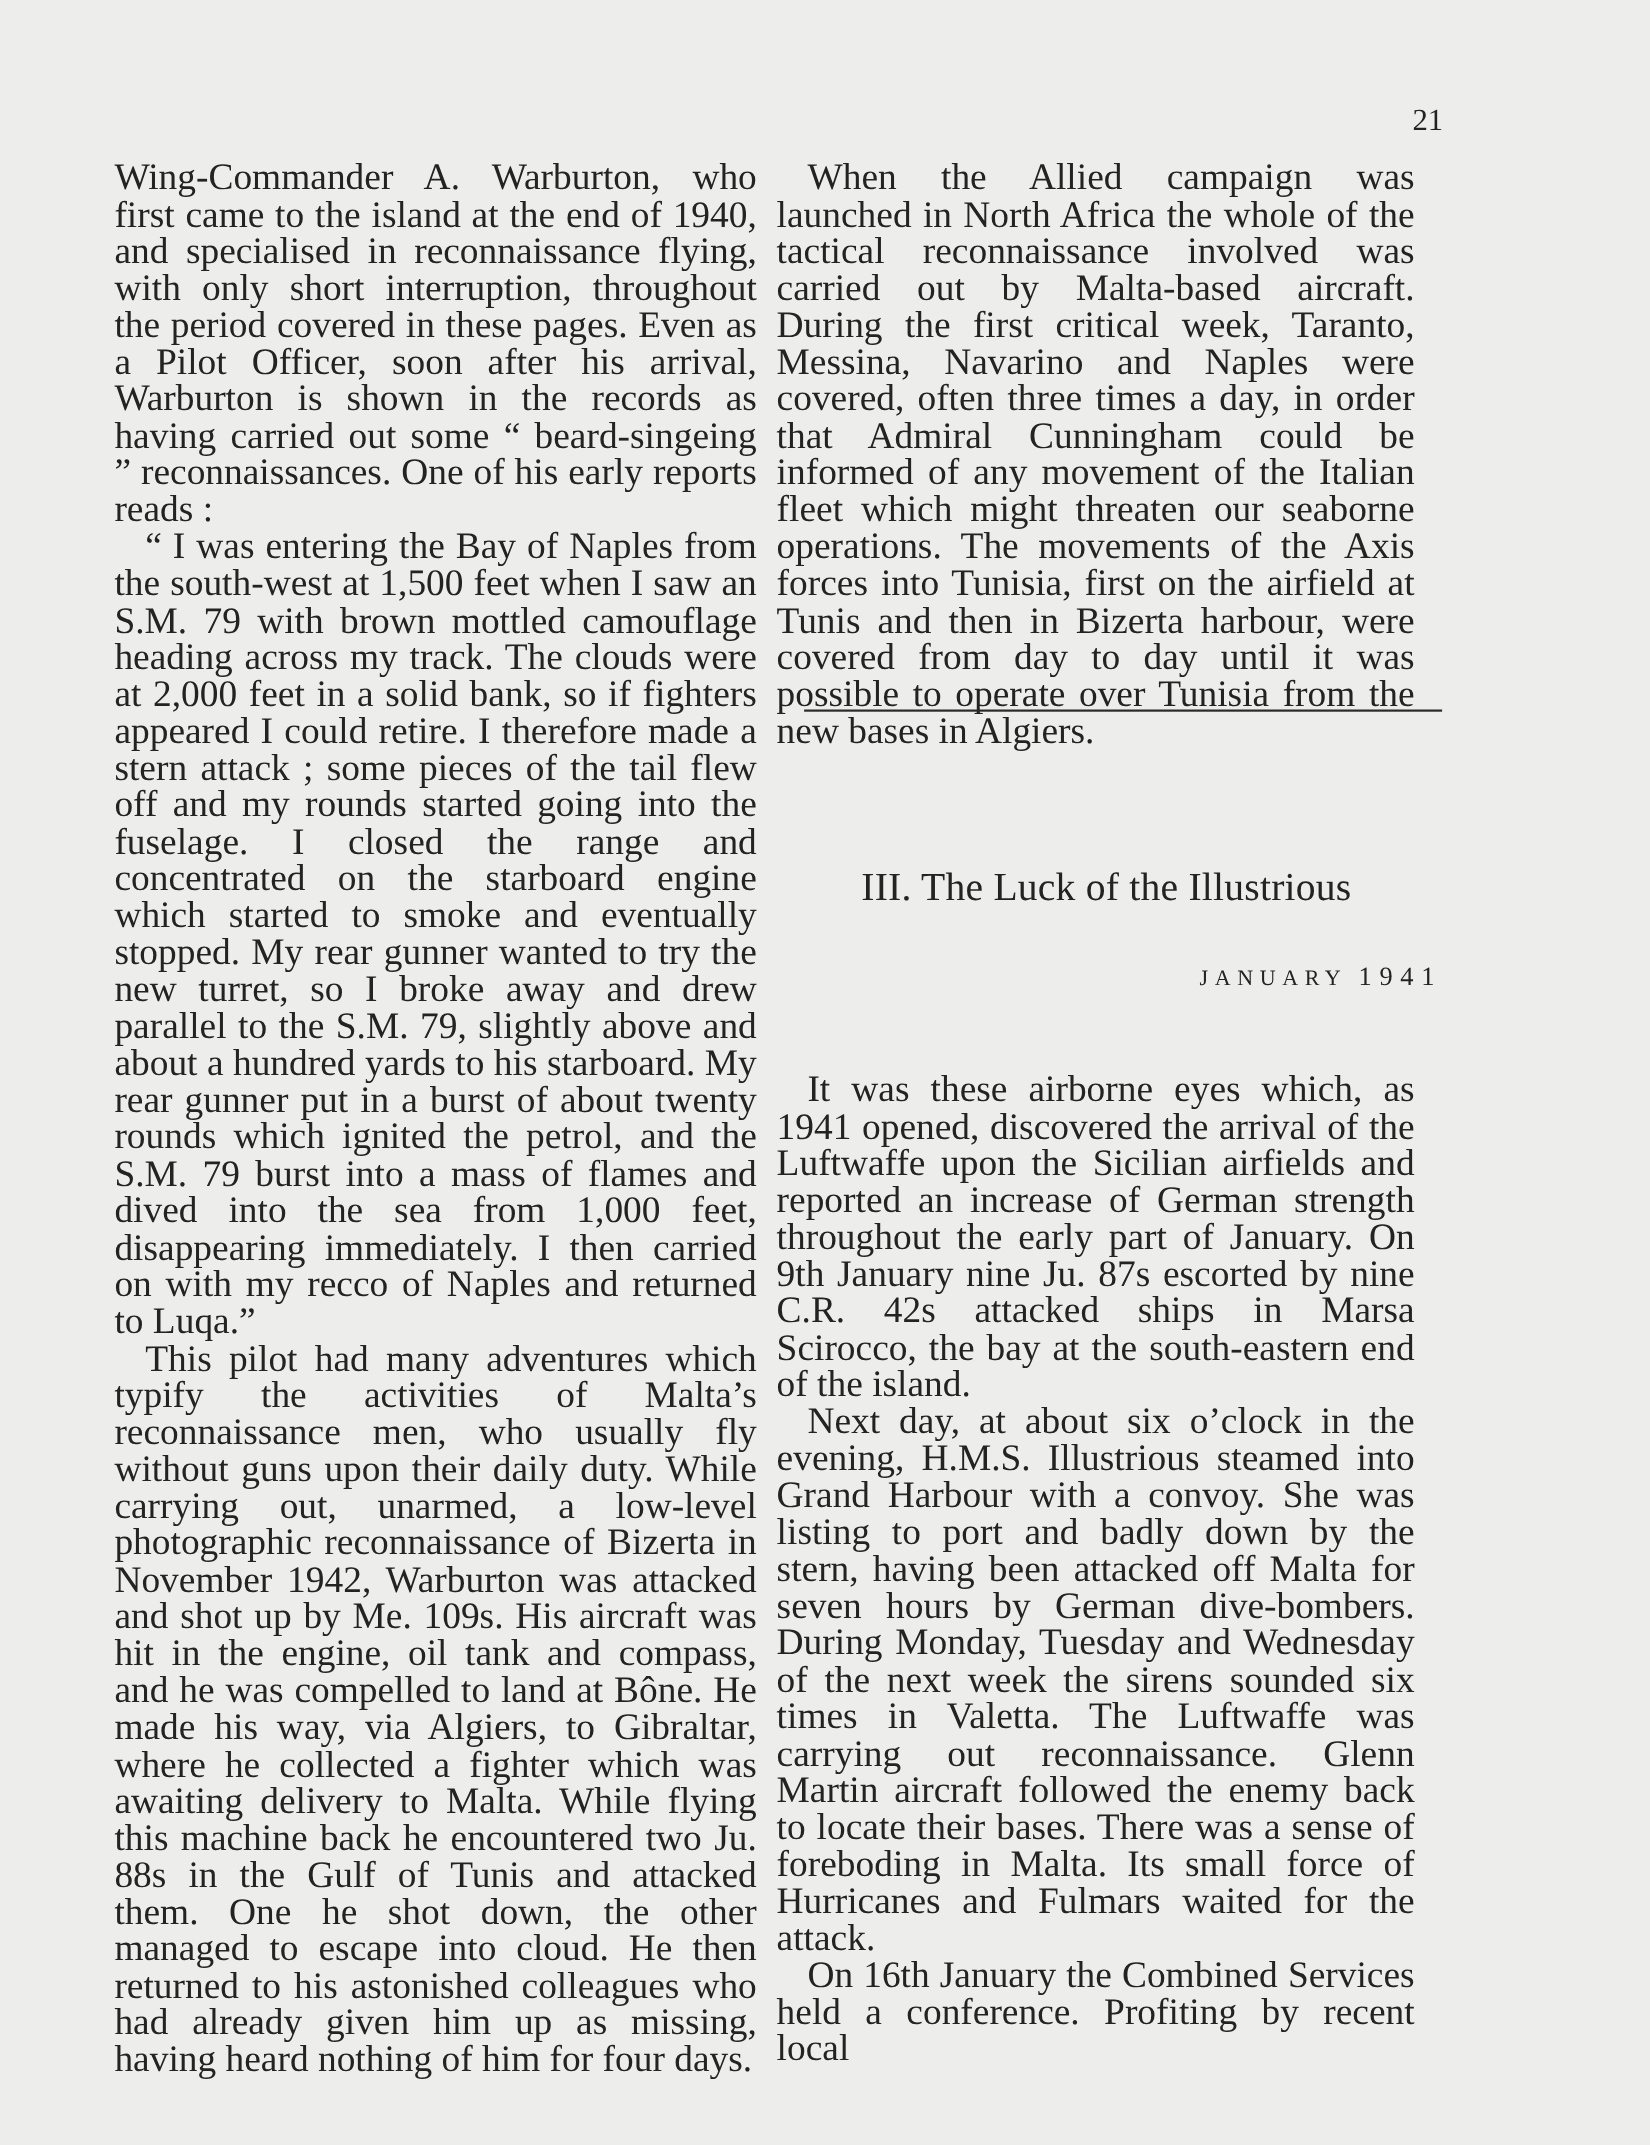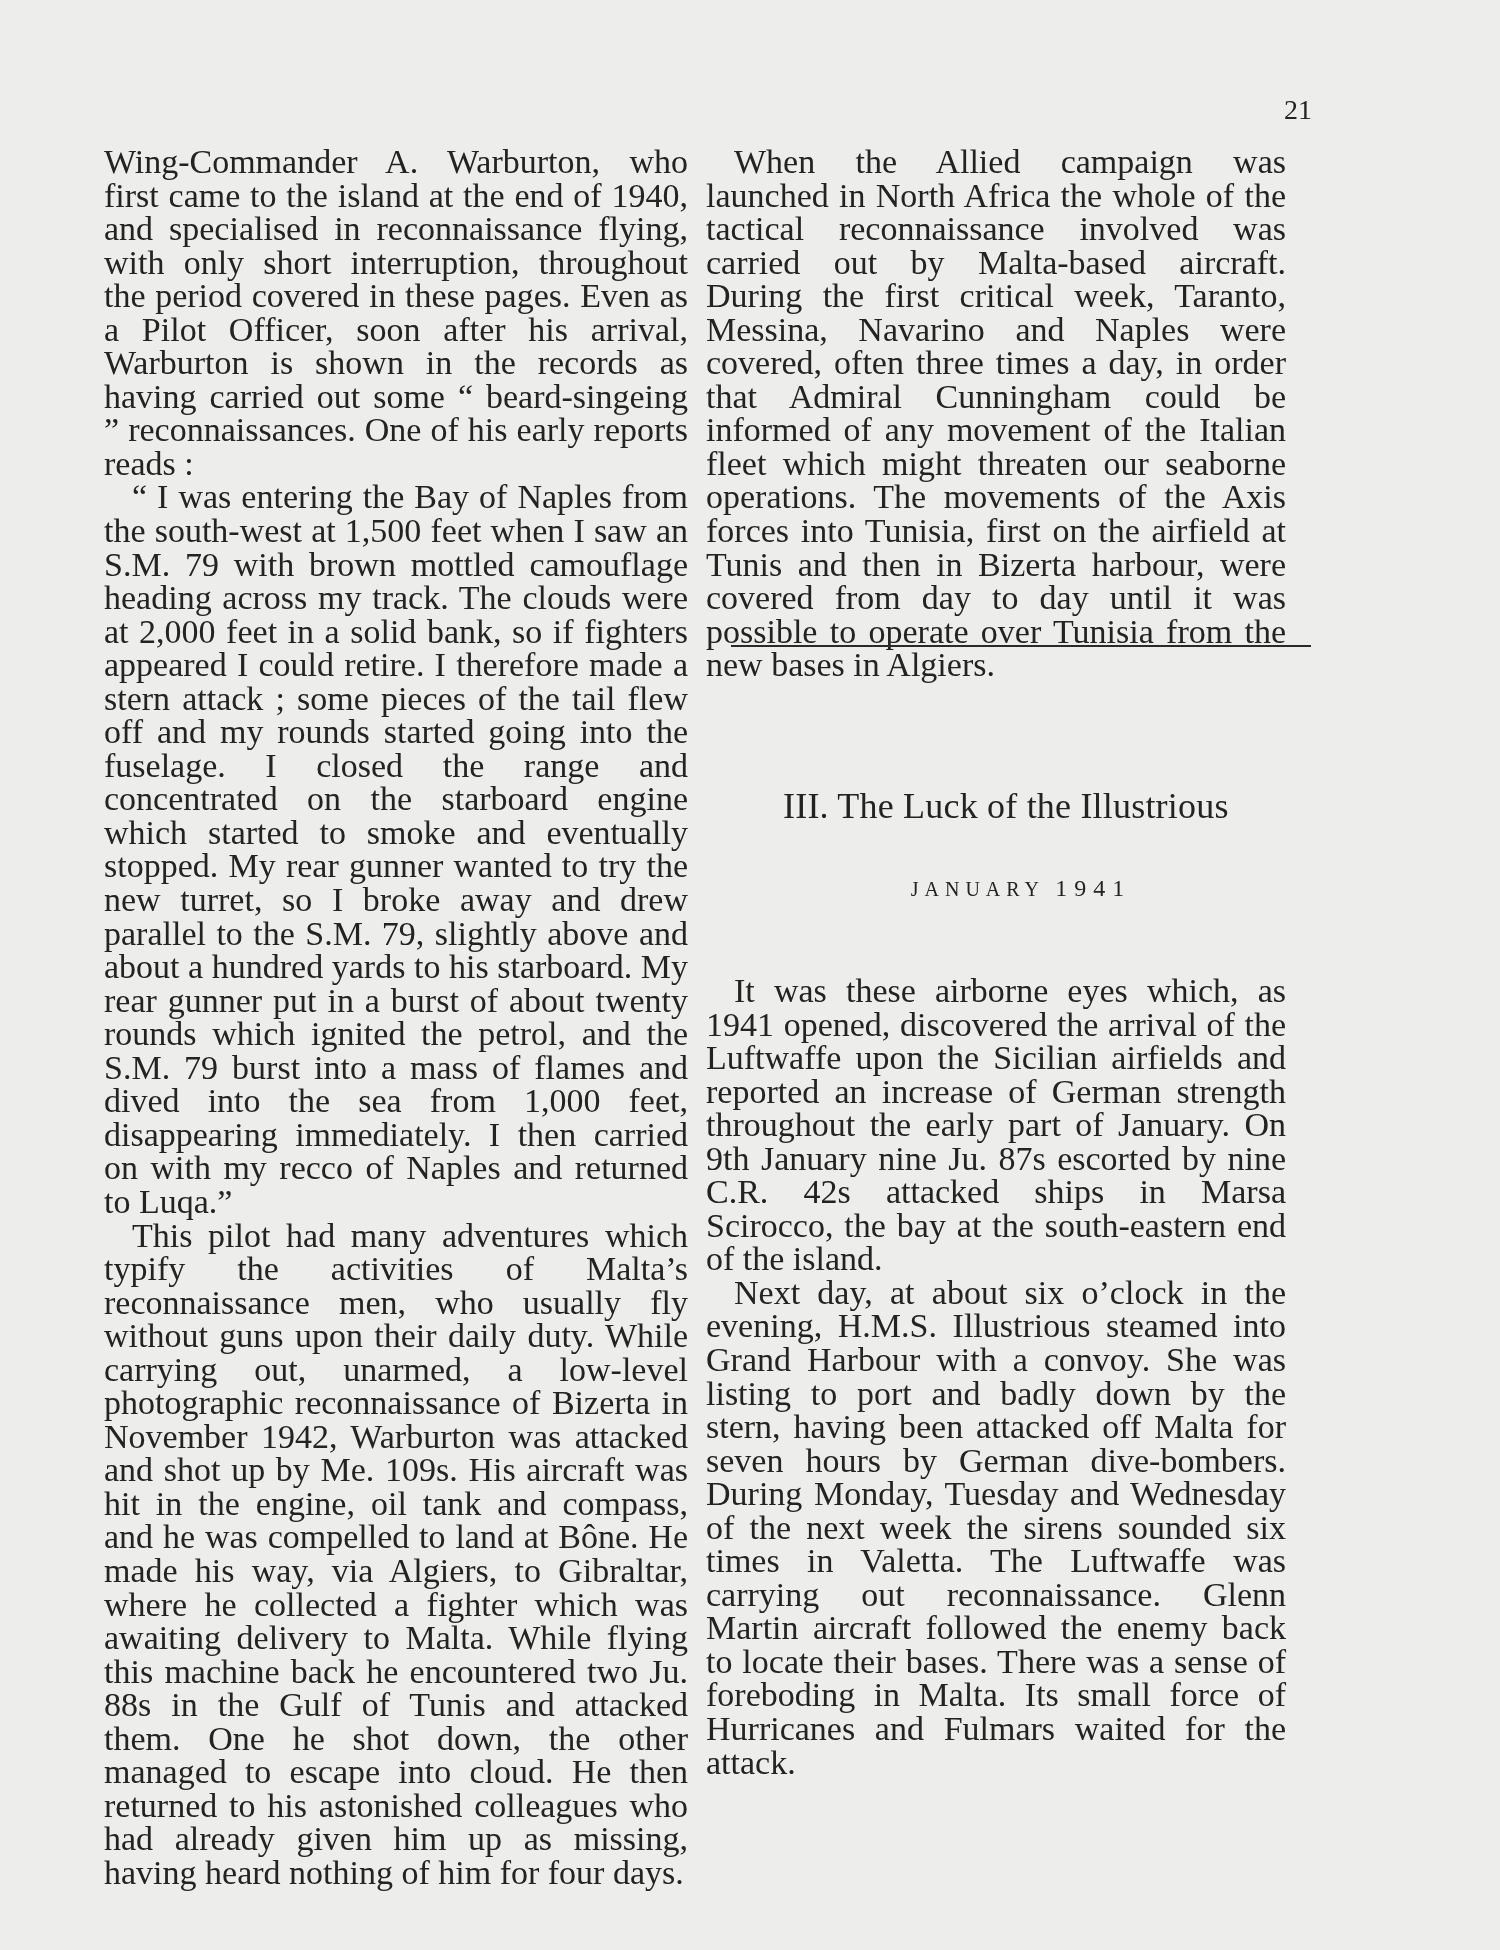--- a/index.html
+++ b/index.html
@@ -70,21 +70,21 @@
       font-size: 36px;
       letter-spacing: 0.2px;
       padding-left: 44px;
       box-sizing: border-box;
     }
     .chapter-date {
       position: absolute;
       left: 731px;
       top: 875px;
       width: 580px;
-      text-align: center;
+      text-align: right;
       font-size: 20px;
       letter-spacing: 6px;
     }
     .chapter-date .year {
       font-size: 24px;
       letter-spacing: 7px;
     }
     .col-right-2 {
       top: 974px;
     }
@@ -111,13 +111,14 @@
 <h2 class="chapter-heading" style="margin:0;font-weight:normal;">III.  The Luck of the Illustrious</h2>
 
 <div class="chapter-date">
   <span>JANUARY</span>
   <span class="year">1941</span>
 </div>
 
 <section class="column col-right col-right-2">
   <p>It was these airborne eyes which, as 1941 opened, discovered the arrival of the Luftwaffe upon the Sicilian airfields and reported an increase of German strength throughout the early part of January. On 9th January nine Ju. 87s escorted by nine C.R. 42s attacked ships in Marsa Scirocco, the bay at the south-eastern end of the island.</p>
   <p>Next day, at about six o’clock in the evening, H.M.S. Illustrious steamed into Grand Har­bour with a convoy. She was listing to port and badly down by the stern, having been attacked off Malta for seven hours by German dive-bombers. During Monday, Tuesday and Wednesday of the next week the sirens sounded six times in Valetta. The Luftwaffe was carrying out reconnaissance. Glenn Martin aircraft followed the enemy back to locate their bases. There was a sense of foreboding in Malta. Its small force of Hurricanes and Fulmars waited for the attack.</p>
+  <p style="text-align-last: justify;">On 16th January the Combined Services held a conference. Profiting by recent local</p>
 </section>
 
 </body></html>

